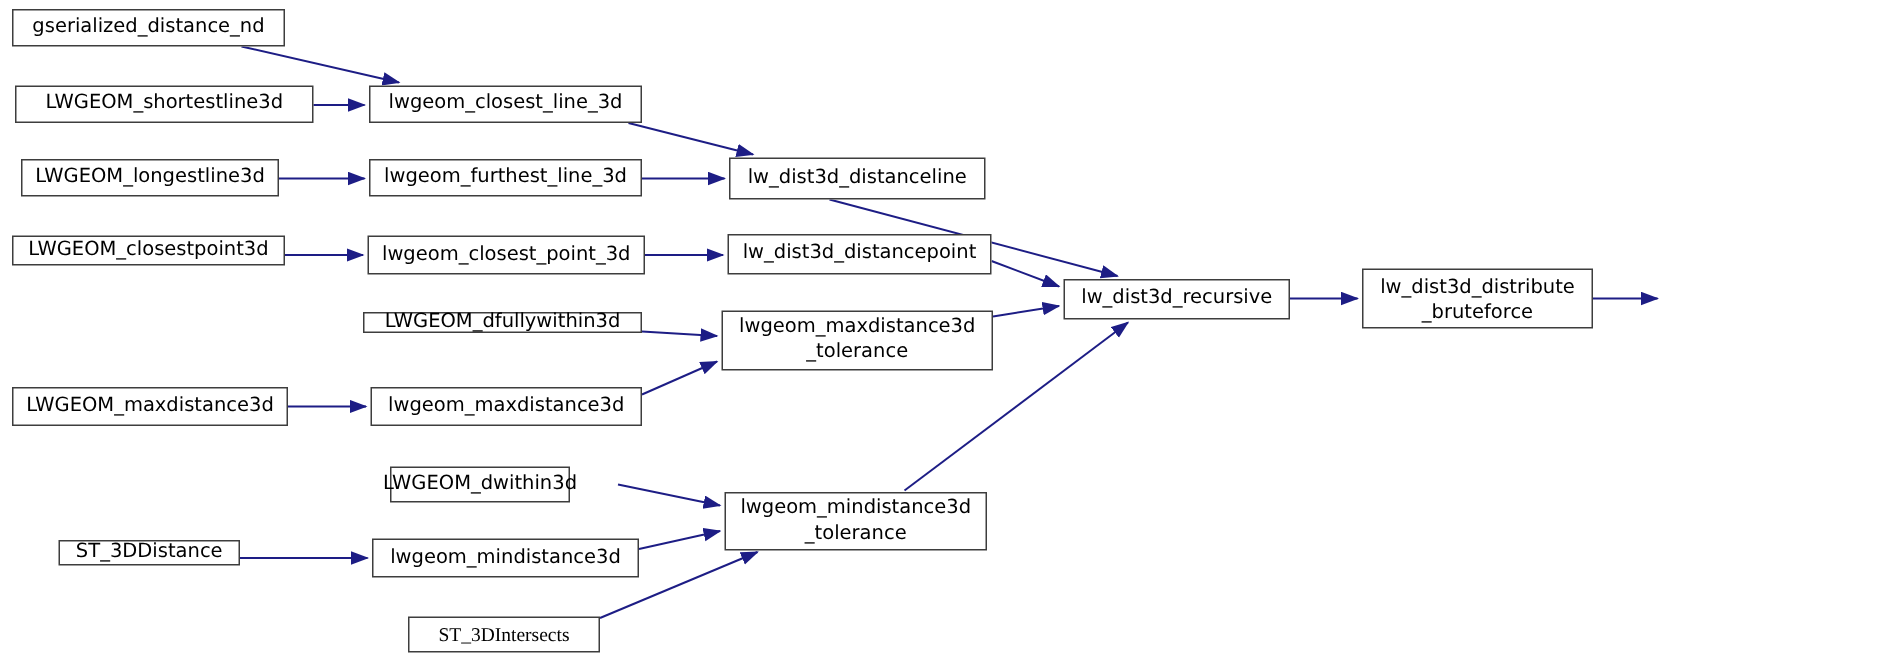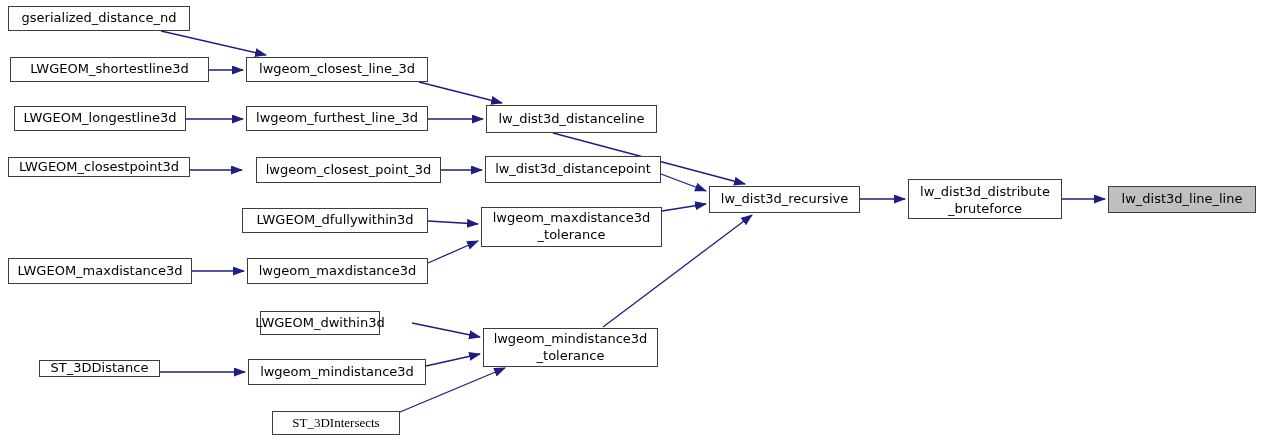--- a/index.html
+++ b/index.html
@@ -98,27 +98,27 @@
     </div>
     <div class="node" style="left: 246px; top: 106px; width: 182px; height: 25px;">
       <span>lwgeom_furthest_line_3d</span>
     </div>
     <div class="node" style="left: 486px; top: 105px; width: 171px; height: 28px;">
       <span>lw_dist3d_distanceline</span>
     </div>
     <div class="node" style="left: 8px; top: 157px; width: 182px; height: 20px;">
       <span>LWGEOM_closestpoint3d</span>
     </div>
-    <div class="node" style="left: 256px; top: 157px; width: 185px; height: 26px;">
+    <div class="node" style="left: 245px; top: 157px; width: 185px; height: 26px;">
       <span>lwgeom_closest_point_3d</span>
     </div>
     <div class="node" style="left: 485px; top: 156px; width: 176px; height: 27px;">
       <span>lw_dist3d_distancepoint</span>
     </div>
-    <div class="node" style="left: 242px; top: 208px; width: 186px; height: 25px;">
+    <div class="node" style="left: 242px; top: 208px; width: 186px; height: 14px;">
       <span>LWGEOM_dfullywithin3d</span>
     </div>
     <div class="node" style="left: 481px; top: 207px; width: 181px; height: 40px;">
       <span>lwgeom_maxdistance3d</span>
       <span>_tolerance</span>
     </div>
     <div class="node" style="left: 8px; top: 258px; width: 184px; height: 26px;">
       <span>LWGEOM_maxdistance3d</span>
     </div>
     <div class="node" style="left: 247px; top: 258px; width: 181px; height: 26px;">
@@ -140,16 +140,13 @@
     <div class="node" style="left: 272px; top: 411px; width: 128px; height: 24px; font-family: Liberation Serif, serif;">
       <span>ST_3DIntersects</span>
     </div>
     <div class="node" style="left: 709px; top: 186px; width: 151px; height: 27px;">
       <span>lw_dist3d_recursive</span>
     </div>
     <div class="node" style="left: 908px; top: 179px; width: 154px; height: 40px; justify-content: flex-end;">
       <span>lw_dist3d_distribute</span>
       <span>_bruteforce</span>
     </div>
-    <div class="node highlighted" style="left: 1108px; top: 186px; width: 148px; height: 27px;">
-      <span>lw_dist3d_line_line</span>
-    </div>
   </div>
 
 </body></html>

